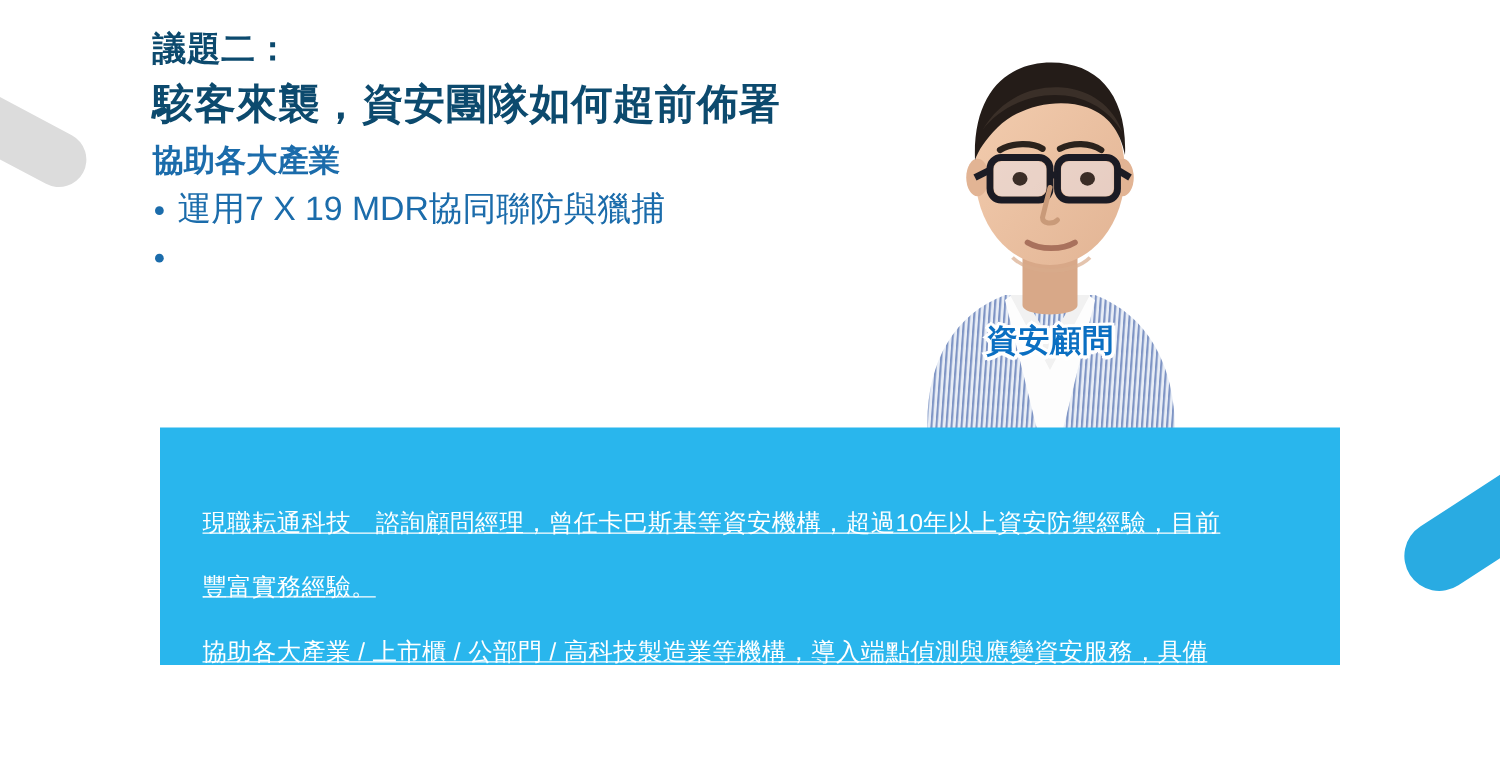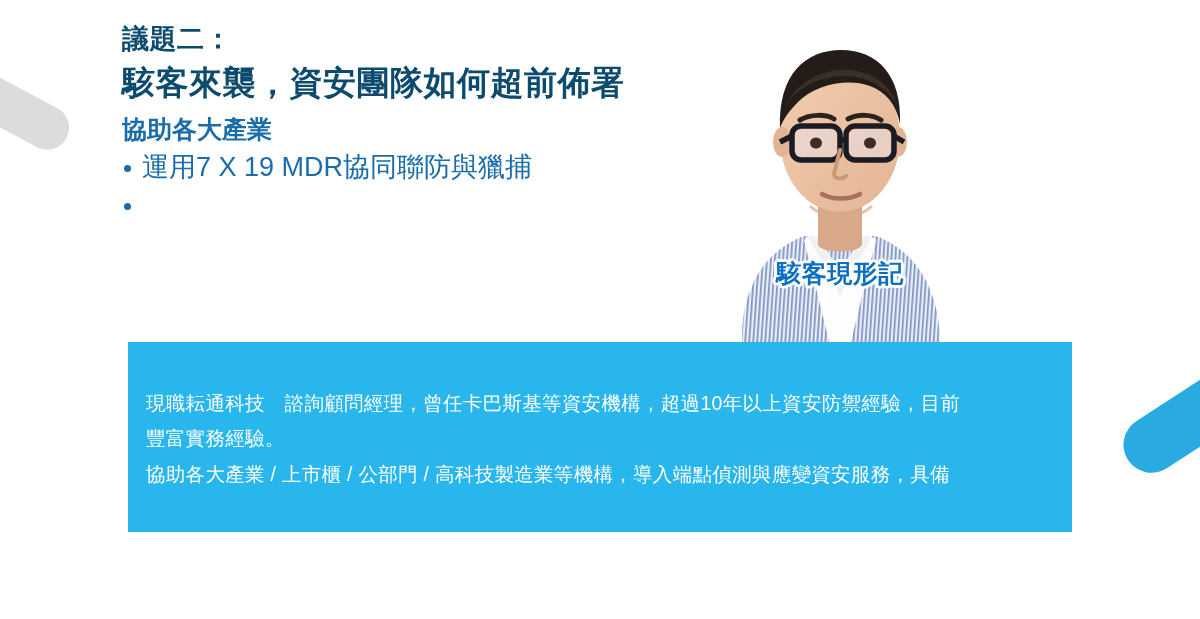--- a/index.html
+++ b/index.html
@@ -137,21 +137,21 @@
   .bio-text {
     position: absolute;
     left: 18px;
     top: 44px;
     width: 910px;
     color: #ffffff;
     font-size: 19.5px;
     line-height: 1.82;
     letter-spacing: 0.3px;
   }
-  .bio-text p { margin: 0; }
+  .bio-text p { margin: 16px; text-decoration: underline; }
 </style>
 </head>
 <body>
 
 <div id="slide">
 
   <div class="deco-bar deco-gray"></div>
   <div class="deco-bar deco-blue"></div>
 
   <div class="text-col">
@@ -219,21 +219,21 @@
 
       <path d="M140 150 L134 174 C134 179 142 180 146 176" stroke="#c99a79" stroke-width="4" fill="none" stroke-linecap="round"></path>
 
       <path d="M122 194 C132 200 150 200 160 194" stroke="#a9715c" stroke-width="4.5" fill="none" stroke-linecap="round"></path>
 
       <path d="M110 206 C124 220 158 220 172 206" stroke="#d9ab8b" stroke-width="3" fill="none" opacity="0.7"></path>
     </svg>
   </div>
 
   <div class="photo-caption">
-    <span class="line">駭客現形記</span>
+    <span class="line">資安顧問</span>
   </div>
 
   <div class="bio-panel">
     <div class="bio-text">
       <p>現職耘通科技　諮詢顧問經理，曾任卡巴斯基等資安機構，超過10年以上資安防禦經驗，目前</p>
       <p>豐富實務經驗。</p>
       <p>協助各大產業 / 上市櫃 / 公部門 / 高科技製造業等機構，導入端點偵測與應變資安服務，具備</p>
     </div>
   </div>
 

